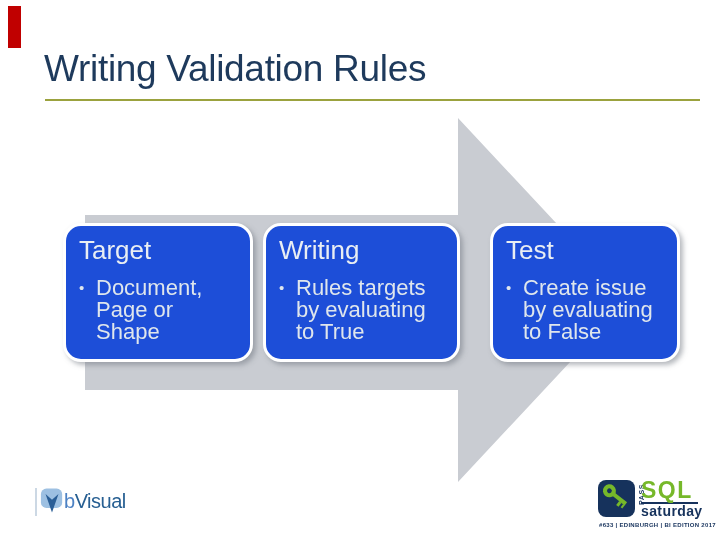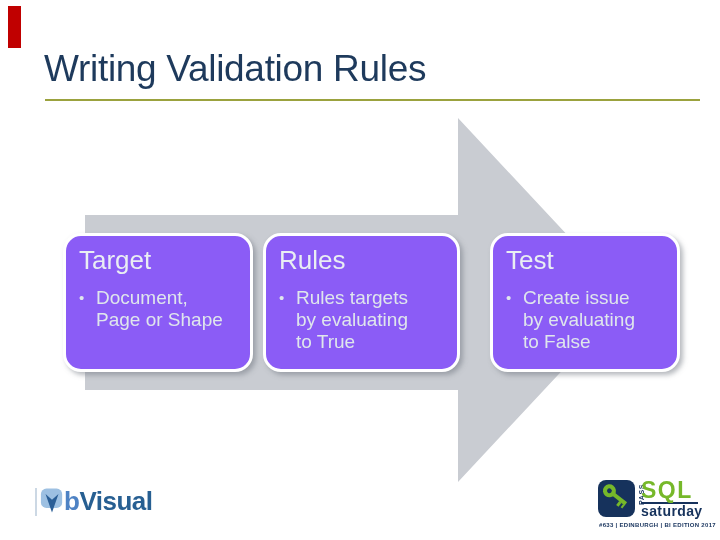--- a/index.html
+++ b/index.html
@@ -11,35 +11,35 @@
 
   
   .title{position:absolute;left:44px;top:49px;font-size:37px;line-height:40px;
          color:#1e3a5c;letter-spacing:-0.3px;white-space:nowrap;}
   .title-underline{position:absolute;left:45px;top:99px;width:655px;height:2px;background:#9ba23e;}
 
   
   .arrow-svg{position:absolute;left:0;top:0;width:720px;height:540px;}
 
   
-  .box{position:absolute;top:233px;height:139px;box-sizing:border-box;
-       background:#8b5cf6;border:3px solid #ffffff;border-radius:18px;
+  .box{position:absolute;top:223px;height:139px;box-sizing:border-box;
+       background:#1d4ed8;border:3px solid #ffffff;border-radius:18px;
        padding:8px 13px;box-shadow:3px 3px 5px rgba(110,115,125,0.5);}
   .box1{left:63px;width:190px;}
   .box2{left:263px;width:197px;}
   .box3{left:467px;width:190px;margin-left:23px;}
   .box-heading{font-size:26px;line-height:32px;color:#e9eef3;font-weight:400;}
   .box-body{display:flex;margin-top:11px;color:#dfe6ec;}
   .bullet{flex:none;width:17px;font-size:15px;padding-top:2px;}
-  .bullet-text{font-size:19px;line-height:22px;white-space:pre-line;}
+  .bullet-text{font-size:22px;line-height:22px;white-space:pre-line;}
 
   
   .bvisual{position:absolute;left:35px;top:487px;display:flex;align-items:flex-start;}
   .bv-sep{width:2px;height:28px;background:#ccd8e4;margin-right:3px;margin-top:1px;}
-  .bv-text{font-size:26px;line-height:28px;font-weight:bold;letter-spacing:-0.5px;}
+  .bv-text{font-size:20px;line-height:28px;font-weight:normal;letter-spacing:-0.5px;}
   .bv-b{color:#4d82c4;}
   .bv-rest{color:#275f92;}
 
   
   .sqlsat{position:absolute;left:598px;top:478px;width:115px;height:56px;}
   .sq-square{position:absolute;left:0;top:2px;width:37px;height:37px;background:#16325c;border-radius:8px;}
   .sq-pass{position:absolute;left:33px;top:13px;transform:rotate(-90deg);
            font-size:7px;font-weight:bold;color:#16325c;letter-spacing:0.6px;}
   .sq-text{position:absolute;left:43px;top:2px;}
   .sq-sql{font-size:23px;line-height:21px;font-weight:bold;color:#76b82a;letter-spacing:1.5px;}
@@ -65,21 +65,21 @@
   <div class="box box1">
     <div class="box-heading">Target</div>
     <div class="box-body">
       <span class="bullet">•</span>
       <div class="bullet-text">Document,
 Page or Shape</div>
     </div>
   </div>
 
   <div class="box box2">
-    <div class="box-heading">Rules</div>
+    <div class="box-heading">Writing</div>
     <div class="box-body">
       <span class="bullet">•</span>
       <div class="bullet-text">Rules targets
 by evaluating
 to True</div>
     </div>
   </div>
 
   <div class="box box3">
     <div class="box-heading">Test</div>

